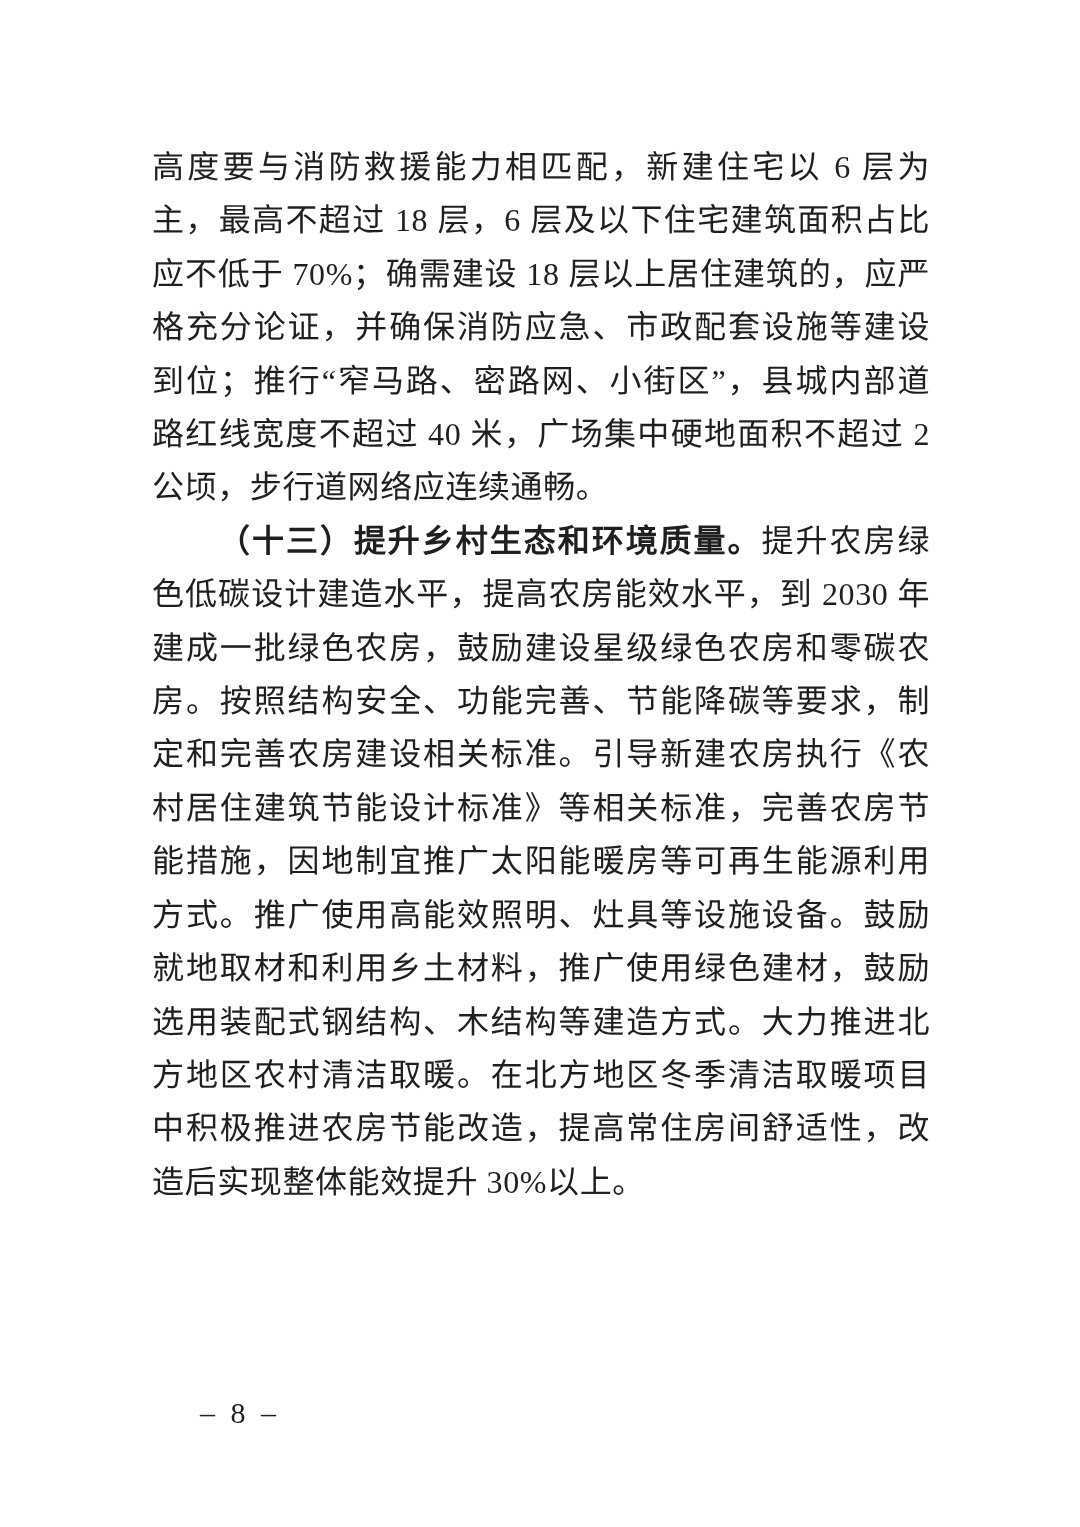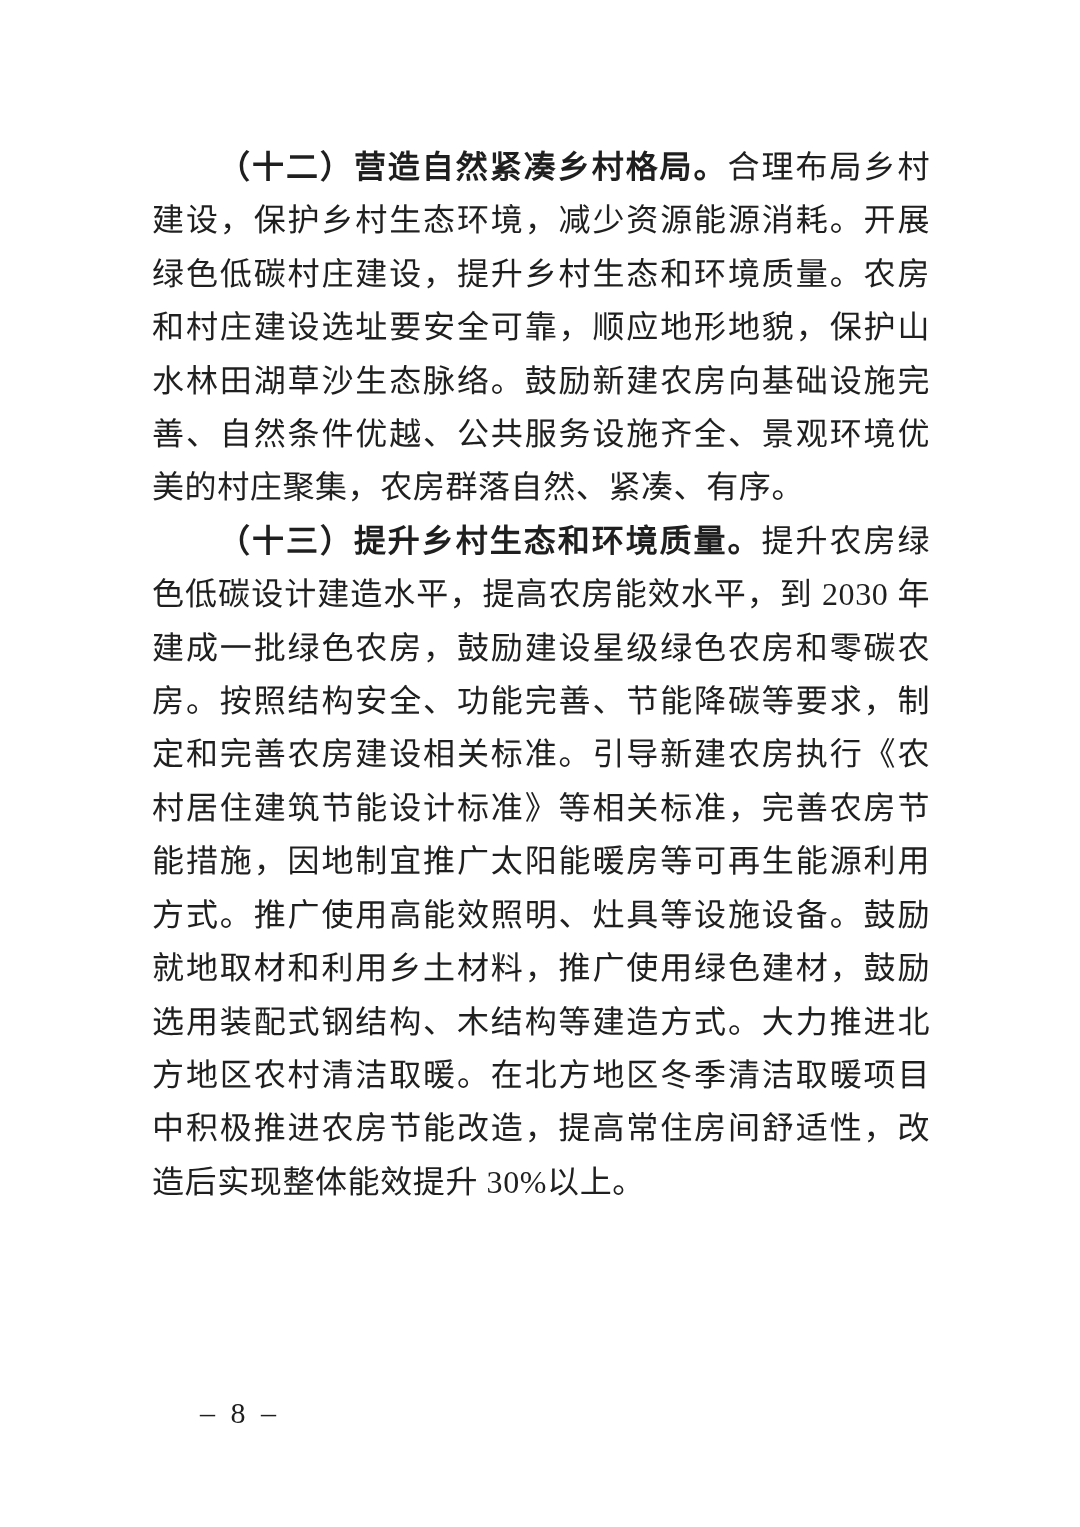--- a/index.html
+++ b/index.html
@@ -51,22 +51,22 @@
     color: #1f1f1f;
   }
 </style>
 </head>
 <body>
 
 <div class="page">
 
   <div class="text-block">
 
+    <p class="para"><span>高度要与消防救援能力相匹配，新建住宅以 6 层为主，最高不超过 18 层，6 层及以下住宅建筑面积占比应不低于 70%；确需建设 18 层以上居住建筑的，应严格充分论证，并确保消防应急、市政配套设施等建设到位；推行“窄马路、密路网、小街区”，县城内部道路红线宽度不超过 40 米，广场集中硬地面积不超过 2 公顷，步行道网络应连续通畅。</span></p>
 
-    <p class="para indent"><span class="lead">（十二）营造自然紧凑乡村格局。</span><span>合理布局乡村建设，保护乡村生态环境，减少资源能源消耗。开展绿色低碳村庄建设，提升乡村生态和环境质量。农房和村庄建设选址要安全可靠，顺应地形地貌，保护山水林田湖草沙生态脉络。鼓励新建农房向基础设施完善、自然条件优越、公共服务设施齐全、景观环境优美的村庄聚集，农房群落自然、紧凑、有序。</span></p>
 
     <p class="para indent"><span class="lead">（十三）提升乡村生态和环境质量。</span><span>提升农房绿色低碳设计建造水平，提高农房能效水平，到 2030 年建成一批绿色农房，鼓励建设星级绿色农房和零碳农房。按照结构安全、功能完善、节能降碳等要求，制定和完善农房建设相关标准。引导新建农房执行《农村居住建筑节能设计标准》等相关标准，完善农房节能措施，因地制宜推广太阳能暖房等可再生能源利用方式。推广使用高能效照明、灶具等设施设备。鼓励就地取材和利用乡土材料，推广使用绿色建材，鼓励选用装配式钢结构、木结构等建造方式。大力推进北方地区农村清洁取暖。在北方地区冬季清洁取暖项目中积极推进农房节能改造，提高常住房间舒适性，改造后实现整体能效提升 30%以上。</span></p>
 
   </div>
 
   <div class="page-number">– 8 –</div>
 
 </div>
 
 </body></html>

